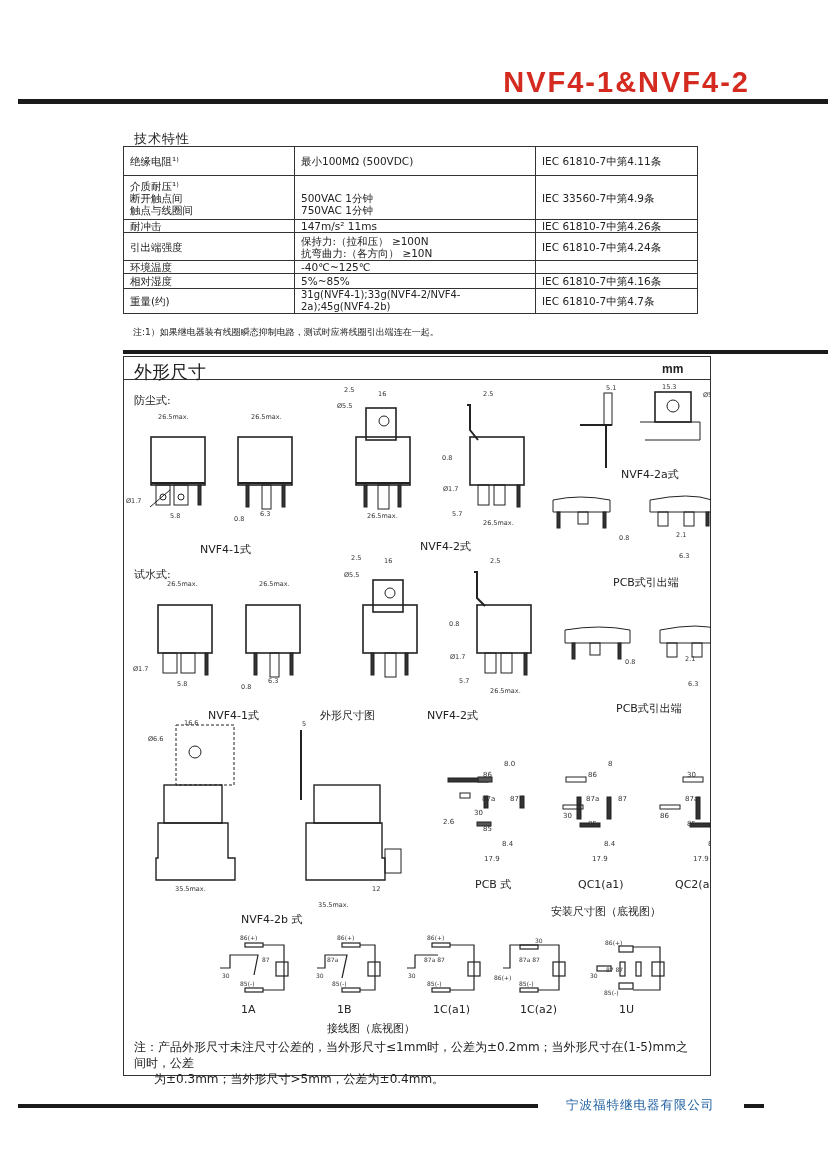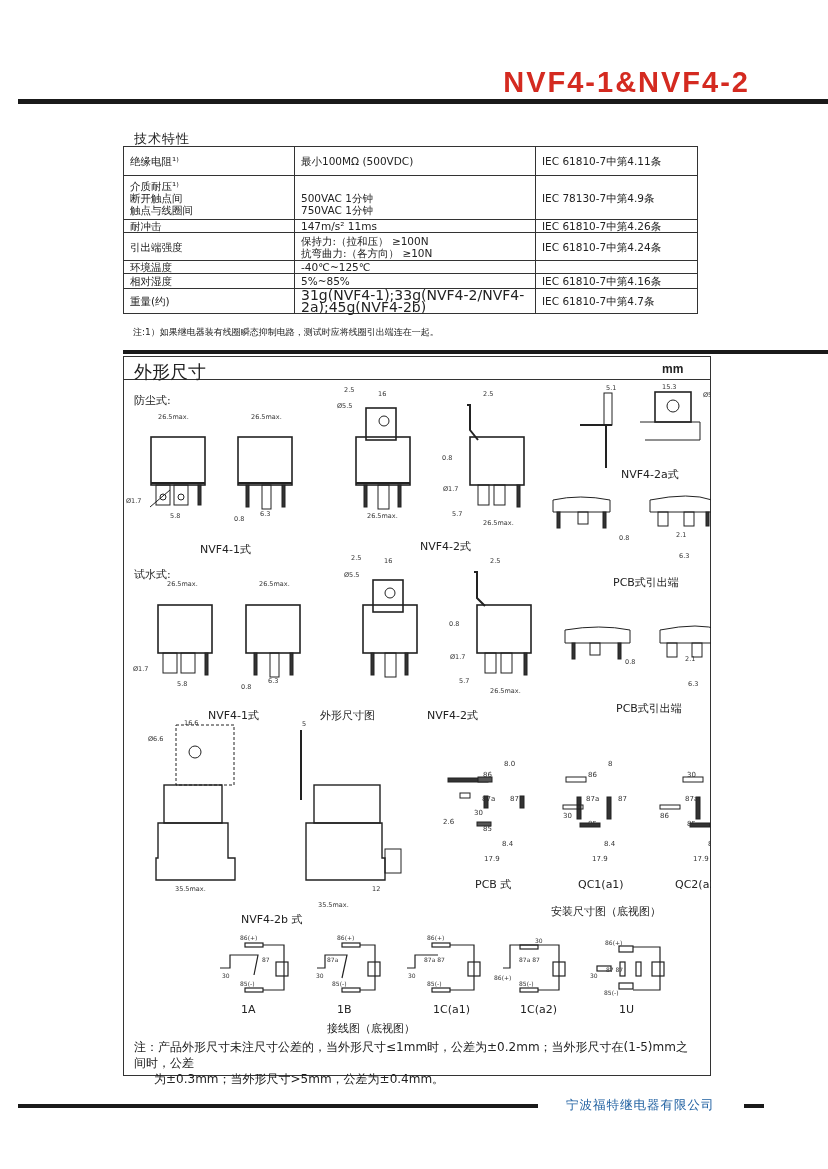--- a/index.html
+++ b/index.html
@@ -39,21 +39,21 @@
         <td class="c2" style="white-space: pre-line;">最小100MΩ  (500VDC)</td>
         <td class="c3" style="white-space: pre-line;">IEC 61810-7中第4.11条</td>
       </tr>
       <tr style="height: 44px;">
         <td class="c1" style="white-space: pre-line; margin-top: 16px;">介质耐压¹⁾
 断开触点间
 触点与线圈间</td>
         <td class="c2" style="white-space: pre-line;">
 500VAC  1分钟
 750VAC  1分钟</td>
-        <td class="c3" style="white-space: pre-line;">IEC 78130-7中第4.9条</td>
+        <td class="c3" style="white-space: pre-line;">IEC 33560-7中第4.9条</td>
       </tr>
       <tr style="height: 13px;">
         <td class="c1" style="white-space: pre-line;">耐冲击</td>
         <td class="c2" style="white-space: pre-line;">147m/s²  11ms</td>
         <td class="c3" style="white-space: pre-line;">IEC 61810-7中第4.26条</td>
       </tr>
       <tr style="height: 28px;">
         <td class="c1" style="white-space: pre-line;">引出端强度</td>
         <td class="c2" style="white-space: pre-line;">保持力:（拉和压） ≥100N
 抗弯曲力:（各方向） ≥10N</td>
@@ -64,21 +64,21 @@
         <td class="c2" style="white-space: pre-line;">-40℃~125℃</td>
         <td class="c3" style="white-space: pre-line;"></td>
       </tr>
       <tr style="height: 15px;">
         <td class="c1" style="white-space: pre-line;">相对湿度</td>
         <td class="c2" style="white-space: pre-line;">5%~85%</td>
         <td class="c3" style="white-space: pre-line;">IEC 61810-7中第4.16条</td>
       </tr>
       <tr style="height: 16px;">
         <td class="c1" style="white-space: pre-line;">重量(约)</td>
-        <td class="c2" style="white-space: pre-line; font-size: 14px; margin-top: 8px;">31g(NVF4-1);33g(NVF4-2/NVF4-2a);45g(NVF4-2b)</td>
+        <td class="c2" style="white-space: pre-line; font-size: 10px; margin-top: 8px;">31g(NVF4-1);33g(NVF4-2/NVF4-2a);45g(NVF4-2b)</td>
         <td class="c3" style="white-space: pre-line;">IEC 61810-7中第4.7条</td>
       </tr>
     </tbody>
 </table>
 <div class="abs note1">注:1）如果继电器装有线圈瞬态抑制电路，测试时应将线圈引出端连在一起。</div>
 
 <div class="abs midbar"></div>
 <div class="abs box"></div>
 <div class="abs box-head"></div>
 <div class="abs box-title">外形尺寸</div>

